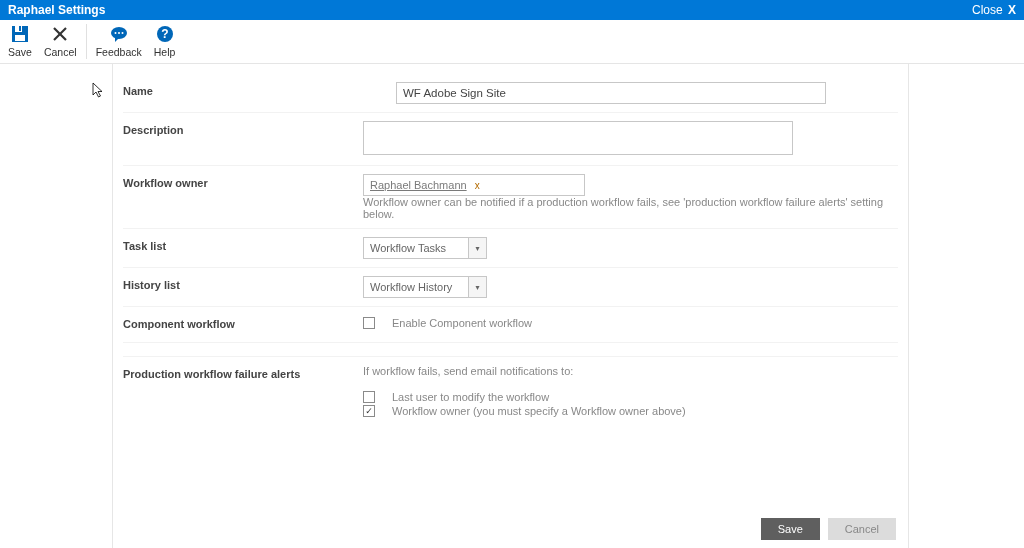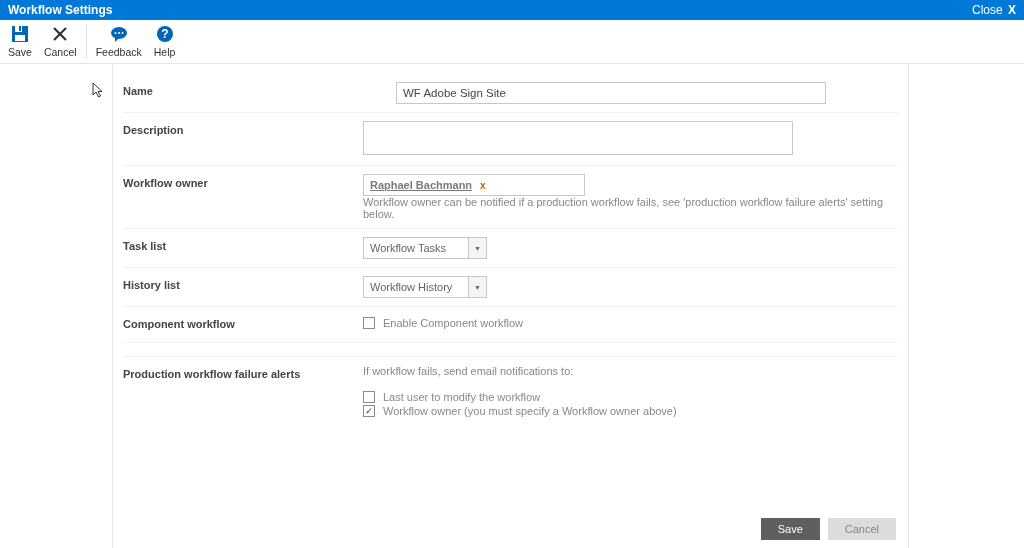--- a/index.html
+++ b/index.html
@@ -119,21 +119,20 @@
     font-size: 11.5px;
   }
   .people-picker {
     width: 222px;
     height: 22px;
     border: 1px solid #c7c7c7;
     padding: 2px 6px;
     display: flex;
     align-items: center;
     gap: 8px;
-    font-weight: bold;
   }
   .people-picker a {
     color: #7a7a7a;
     text-decoration: underline;
     font-size: 11px;
   }
   .people-picker .remove {
     color: #b46a00;
     font-size: 10px;
     cursor: pointer;
@@ -159,21 +158,21 @@
     right: 0; top: 0;
     width: 18px; height: 20px;
     border-left: 1px solid #c7c7c7;
     background: #f5f5f5;
     display: flex; align-items:center; justify-content:center;
     font-size: 8px; color: #666;
   }
   .chk-line {
     display: flex;
     align-items: flex-end;
-    gap: 8px;
+    gap: 17px;
     color: #888;
     font-size: 11px;
     margin-top: 2px;
   }
   .chk {
     width: 12px; height: 12px;
     border: 1px solid #8a8a8a;
     display: inline-flex;
     align-items: center;
     justify-content: center;
@@ -202,21 +201,21 @@
     border: 1px solid transparent;
     cursor: pointer;
   }
   .btn-primary { background:#5f5f5f; color:#fff; }
   .btn-secondary { background:#dcdcdc; color:#888; }
 </style>
 </head>
 <body>
 
 <div class="titlebar">
-  <span>Workflow Settings</span>
+  <span>Raphael Settings</span>
   <span class="close">
     <span>Close</span><span class="x">&nbsp;X</span>
   </span>
 </div>
 
 <div class="ribbon">
   <div class="ribbon-group">
     <div class="ribbon-btn">
       <span class="icon">
         <svg width="20" height="20" viewBox="0 0 20 20">

